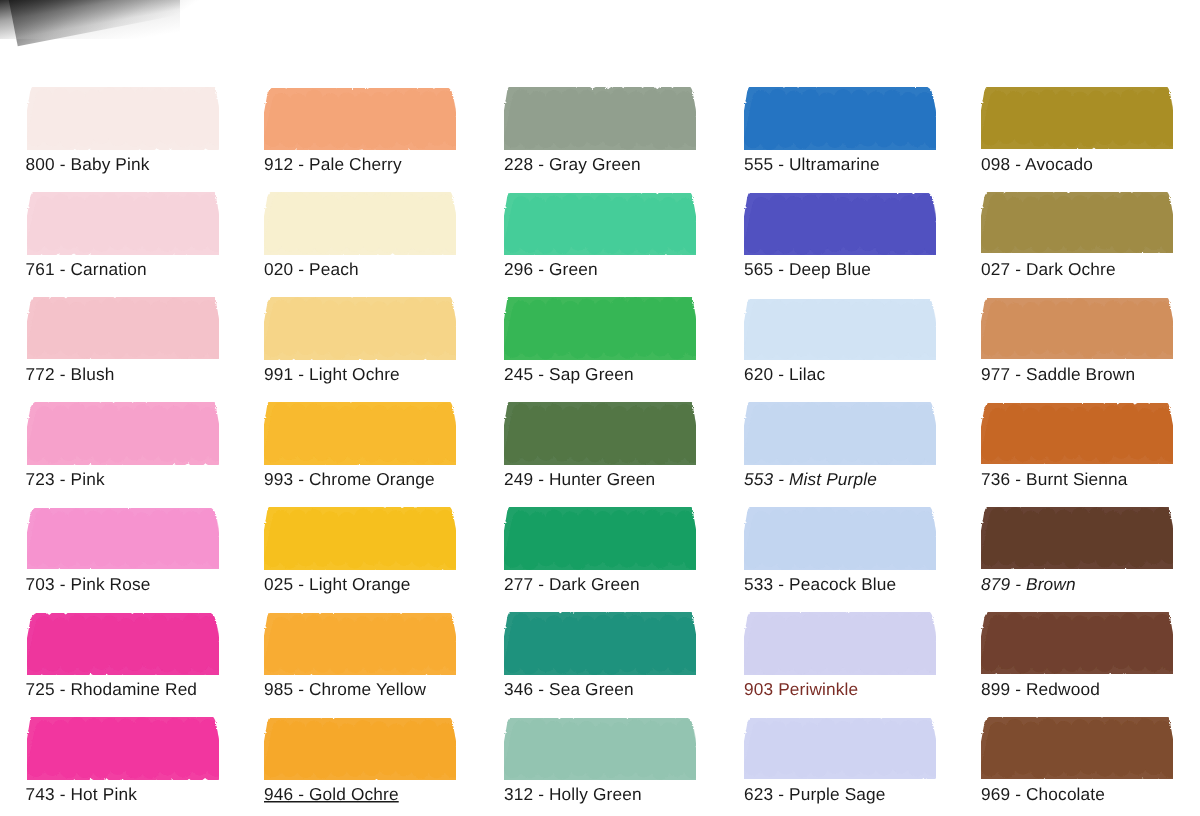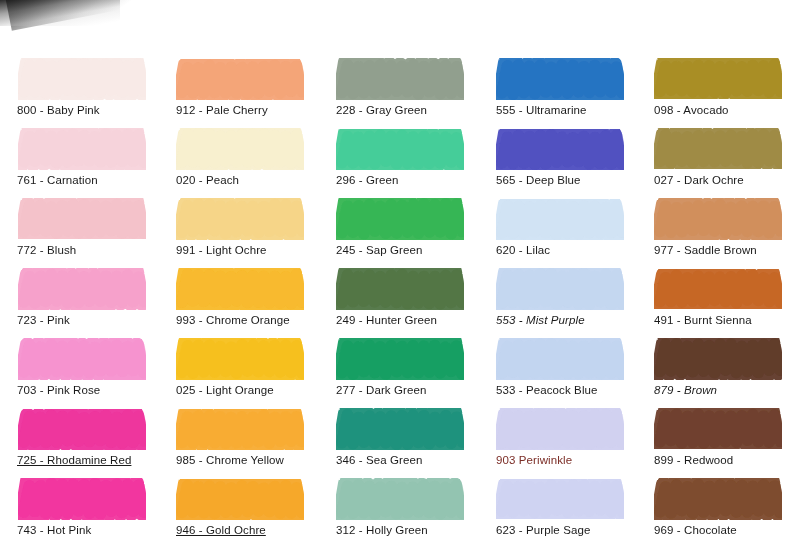--- a/index.html
+++ b/index.html
@@ -431,21 +431,21 @@
                   <feTurbulence type="fractalNoise" baseFrequency="0.9" numOctaves="3" result="noise"></feTurbulence>
                   <feDisplacementMap in="SourceGraphic" in2="noise" scale="1.6" xChannelSelector="R" yChannelSelector="G"></feDisplacementMap>
                 </filter>
               </defs>
               <g filter="url(#fg23)">
                 <path d="M 4 36.31212277091907 L 9.5 6.4 L 14.9 36.6 L 20.4 5.9 L 25.8 36.4 L 31.3 6.4 L 36.7 36.1 L 42.2 4.7 L 47.6 36.7 L 53.1 4.5 L 58.5 37.3 L 64.0 6.9 L 69.5 36.9 L 74.9 4.7 L 80.4 37.1 L 85.8 7.0 L 91.3 35.9 L 96.7 6.7 L 102.2 37.6 L 107.6 7.3 L 113.1 35.8 L 118.5 5.4 L 124.0 36.0" fill="none" stroke="#C4611F" stroke-width="15" stroke-linecap="round" stroke-linejoin="round" opacity="0.93"></path>
                 <path d="M 6 33.31212277091907 L 11.5 9.9 L 16.9 33.3 L 22.4 7.5 L 27.8 33.9 L 33.3 9.9 L 38.7 32.8 L 44.2 8.3 L 49.6 34.0 L 55.1 9.4 L 60.5 32.2 L 66.0 9.3 L 71.5 33.3 L 76.9 9.0 L 82.4 34.7 L 87.8 7.9 L 93.3 31.8 L 98.7 7.7 L 104.2 32.3 L 109.6 10.1 L 115.1 33.3 L 120.5 10.0 L 126.0 33.8" fill="none" stroke="#C4611F" stroke-width="12" stroke-linecap="round" stroke-linejoin="round" opacity="0.5"></path>
               </g>
             </svg>
           </div>
-          <div class="label" style="color: rgb(26, 26, 26);">491 - Burnt Sienna</div>
+          <div class="label" style="color: rgb(26, 26, 26);">736 - Burnt Sienna</div>
         </div>
       </div>
       <div class="swatch-row">
         <div class="cell col0">
           <div class="swatch-wrap">
             <svg viewBox="0 0 128 42" preserveAspectRatio="none">
               <defs>
                 <filter id="fg24" x="-10%" y="-10%" width="120%" height="120%">
                   <feTurbulence type="fractalNoise" baseFrequency="0.9" numOctaves="3" result="noise"></feTurbulence>
                   <feDisplacementMap in="SourceGraphic" in2="noise" scale="1.6" xChannelSelector="R" yChannelSelector="G"></feDisplacementMap>
@@ -537,21 +537,21 @@
                   <feTurbulence type="fractalNoise" baseFrequency="0.9" numOctaves="3" result="noise"></feTurbulence>
                   <feDisplacementMap in="SourceGraphic" in2="noise" scale="1.6" xChannelSelector="R" yChannelSelector="G"></feDisplacementMap>
                 </filter>
               </defs>
               <g filter="url(#fg29)">
                 <path d="M 4 36.765775034293554 L 9.5 7.3 L 14.9 36.0 L 20.4 7.1 L 25.8 37.4 L 31.3 6.9 L 36.7 36.0 L 42.2 4.4 L 47.6 35.6 L 53.1 4.8 L 58.5 36.1 L 64.0 5.9 L 69.5 38.0 L 74.9 7.2 L 80.4 36.5 L 85.8 4.4 L 91.3 36.4 L 96.7 5.2 L 102.2 37.8 L 107.6 4.6 L 113.1 36.7 L 118.5 7.0 L 124.0 36.4" fill="none" stroke="#ED2D9A" stroke-width="15" stroke-linecap="round" stroke-linejoin="round" opacity="0.93"></path>
                 <path d="M 6 33.765775034293554 L 11.5 8.8 L 16.9 33.7 L 22.4 9.6 L 27.8 34.2 L 33.3 7.6 L 38.7 34.0 L 44.2 8.7 L 49.6 32.5 L 55.1 8.3 L 60.5 33.0 L 66.0 10.2 L 71.5 33.3 L 76.9 9.0 L 82.4 32.3 L 87.8 7.6 L 93.3 34.2 L 98.7 9.7 L 104.2 35.1 L 109.6 7.5 L 115.1 34.1 L 120.5 8.6 L 126.0 32.6" fill="none" stroke="#ED2D9A" stroke-width="12" stroke-linecap="round" stroke-linejoin="round" opacity="0.5"></path>
               </g>
             </svg>
           </div>
-          <div class="label" style="color: rgb(26, 26, 26); text-decoration: underline;">725 - Rhodamine Red</div>
+          <div class="label" style="color: rgb(26, 26, 26);">725 - Rhodamine Red</div>
         </div>
         <div class="cell col1">
           <div class="swatch-wrap">
             <svg viewBox="0 0 128 42" preserveAspectRatio="none">
               <defs>
                 <filter id="fg30" x="-10%" y="-10%" width="120%" height="120%">
                   <feTurbulence type="fractalNoise" baseFrequency="0.9" numOctaves="3" result="noise"></feTurbulence>
                   <feDisplacementMap in="SourceGraphic" in2="noise" scale="1.6" xChannelSelector="R" yChannelSelector="G"></feDisplacementMap>
                 </filter>
               </defs>

